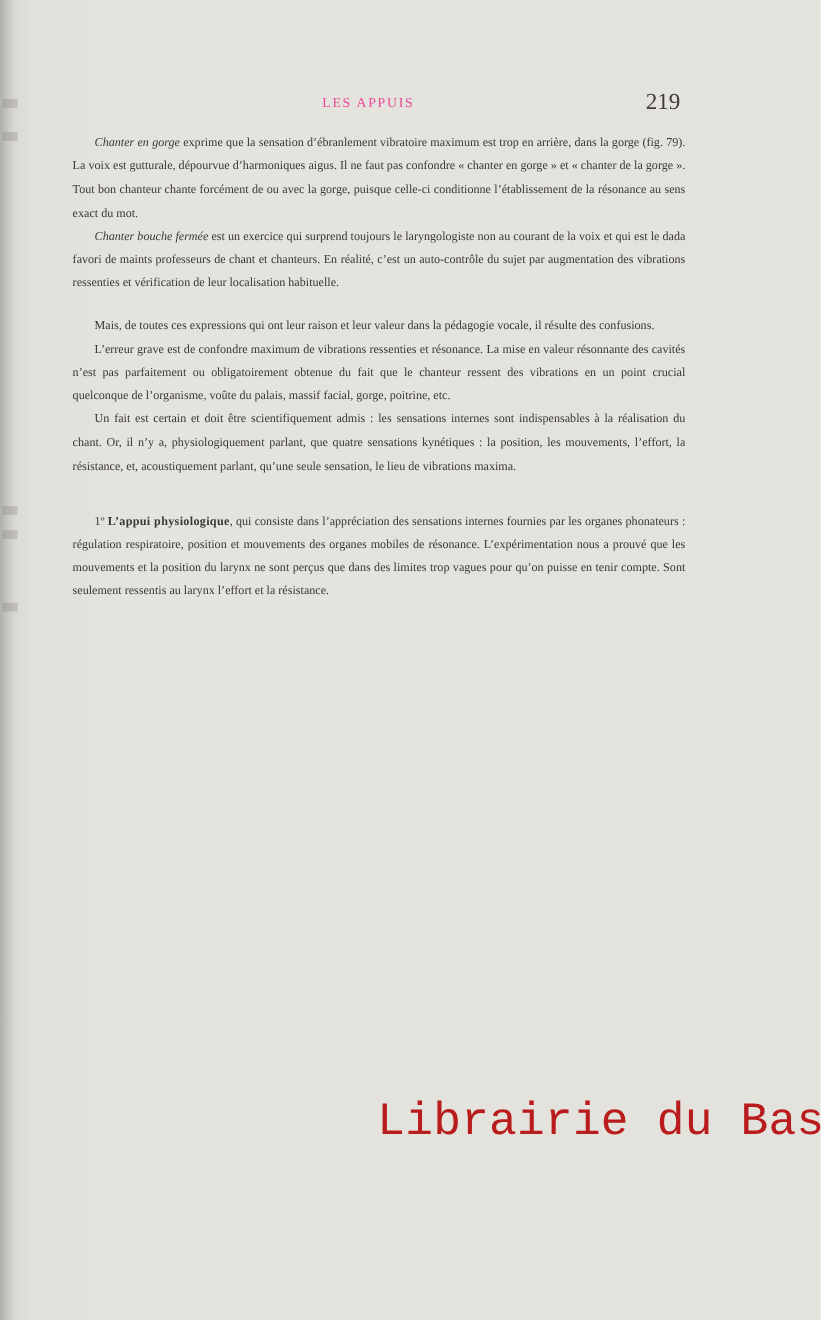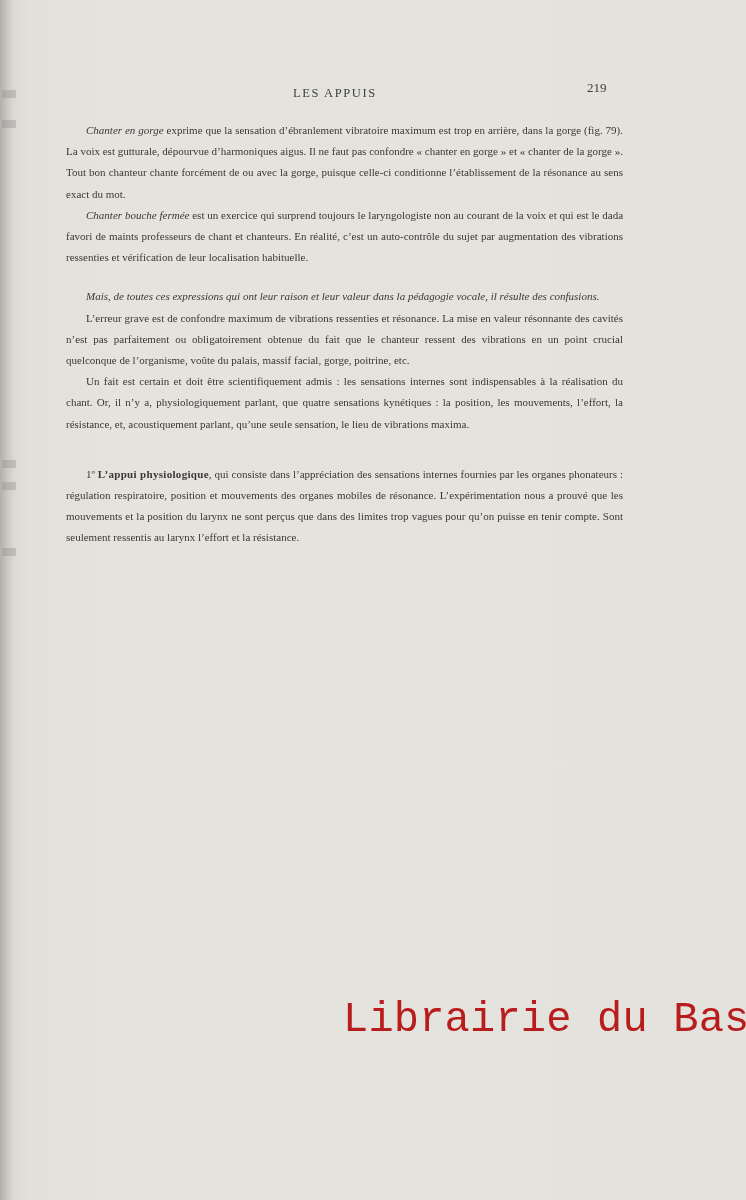--- a/index.html
+++ b/index.html
@@ -10,29 +10,29 @@
       color: #3a3835;
     }
     .page-shade {
       position: absolute; left: 0; top: 0; width: 14px; height: 1200px;
       background: linear-gradient(90deg, rgba(150,148,143,0.45), rgba(150,148,143,0));
     }
     .bleed { position: absolute; left: 2px; width: 14px; height: 8px; background: rgba(140,138,134,0.35); }
     .header { position: absolute; top: 84px; left: 0; width: 746px; height: 20px; }
     .running-head {
       position: absolute; left: 293px; top: 2px; font-size: 12.5px; letter-spacing: 1.6px;
-      font-variant: small-caps; color: #404040;
+      font-variant: small-caps; color: #ec4899;
     }
-    .page-number { position: absolute; left: 587px; top: -4px; font-size: 13px; color: #3e3b38; }
+    .page-number { position: absolute; left: 587px; top: -4px; font-size: 21px; color: #3e3b38; }
     .body-text {
       position: absolute; left: 66px; top: 120px; width: 557px;
       font-size: 11px; line-height: 21.2px; text-align: justify;
     }
     .body-text p { margin: 0; text-indent: 20px; }
-    .body-text p.gap-before { margin-top: 18px; font-style: italic; }
+    .body-text p.gap-before { margin-top: 18px; }
     .body-text p.gap-before-lg { margin-top: 29px; }
     .body-text p.gap-before-sm { margin-top: 8px; }
     .body-text em { font-style: italic; }
     .body-text strong { font-weight: bold; letter-spacing: 0.3px; }
     .watermark {
       position: absolute; left: 343px; top: 996px;
       font-family: Liberation Mono, monospace;
       font-size: 42px; color: #b91c1c; letter-spacing: 0.2px; white-space: nowrap;
     }
   </style>

